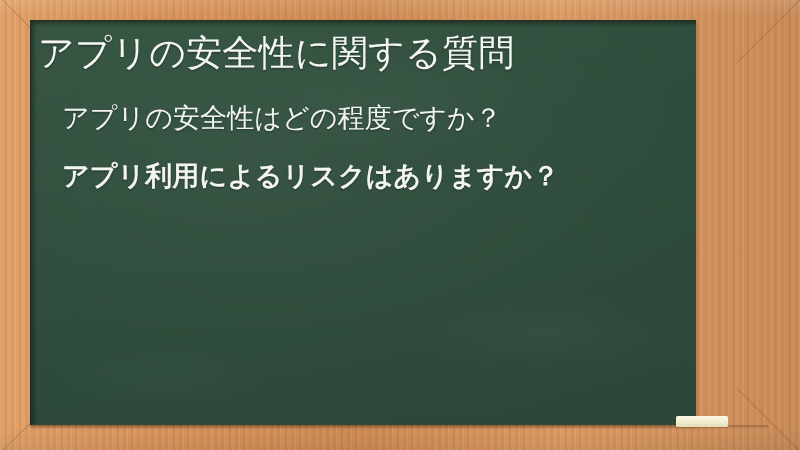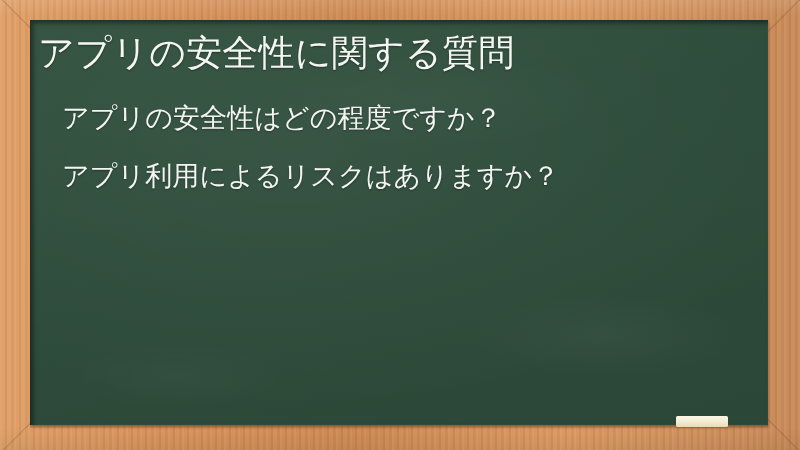--- a/index.html
+++ b/index.html
@@ -77,21 +77,21 @@
       linear-gradient(180deg, rgba(255,255,255,0.10) 0px, rgba(255,255,255,0.0) 16px),
       linear-gradient(0deg,  rgba(0,0,0,0.055) 0px, rgba(0,0,0,0.0) 22px);
     pointer-events: none;
   }
 
   
   .board {
     position: absolute;
     left: 30px;
     top: 20px;
-    width: 738px;
+    width: 666px;
     height: 405px;
     background:
       radial-gradient(ellipse 120% 110% at 35% 30%, rgba(255,255,255,0.045) 0%, rgba(255,255,255,0.0) 62%),
       linear-gradient(165deg, #33523f 0%, #2e4c3b 42%, #2b4737 100%);
     box-shadow:
       inset 3px 3px 5px rgba(0,0,0,0.45),
       inset -1px -1px 2px rgba(255,255,255,0.04),
       1px 2px 3px rgba(90, 50, 18, 0.35);
   }
 
@@ -135,21 +135,21 @@
   .bullet-line {
     font-size: 27px;
     line-height: 1.1;
     font-weight: 400;
     color: #f2f5f1;
     white-space: nowrap;
     letter-spacing: 0.1px;
     margin-bottom: 28px;
     text-shadow: 0 1px 2px rgba(0,0,0,0.34);
   }
-  .bullet-line:last-child { margin-bottom: 0; }
+  .bullet-line:last-child { margin-bottom: 0; font-weight: bold; }
 
   
   .chalk {
     position: absolute;
     left: 676px;
     top: 416px;
     width: 52px;
     height: 11px;
     border-radius: 1.5px;
     background: linear-gradient(180deg, #fbf7e4 0%, #f2ecd0 55%, #e4dcb9 100%);

